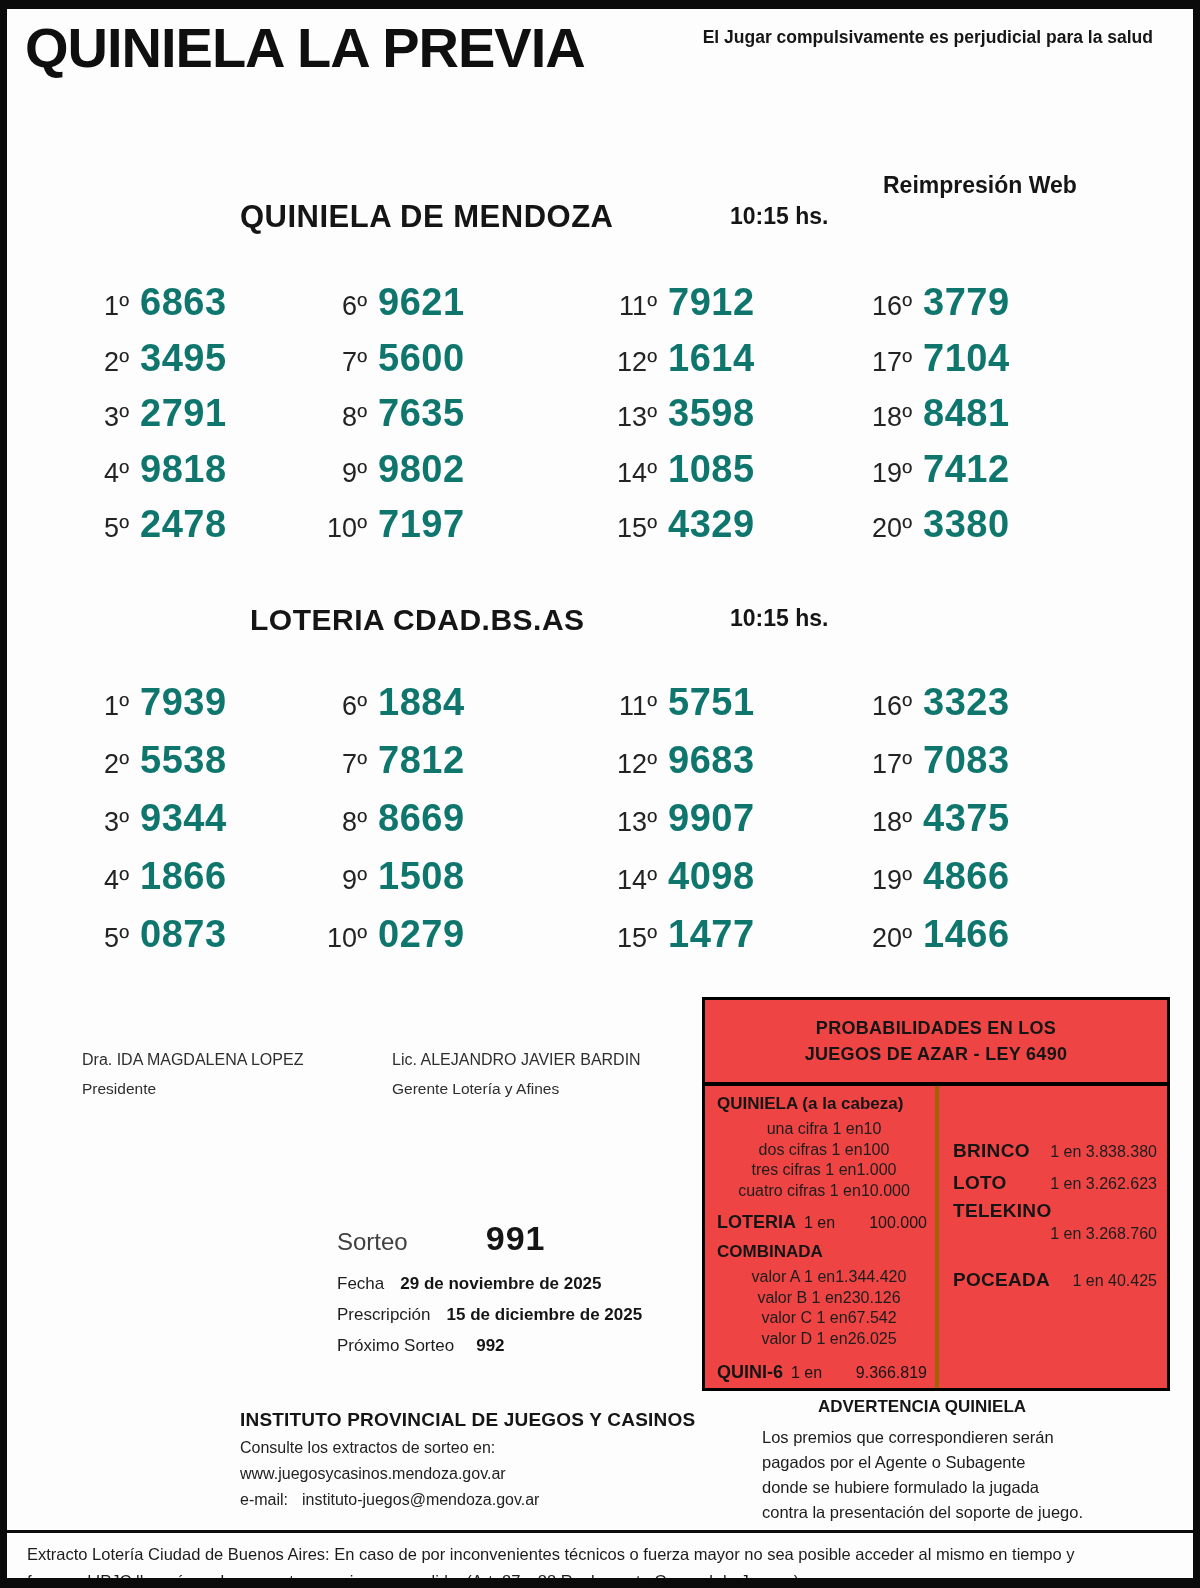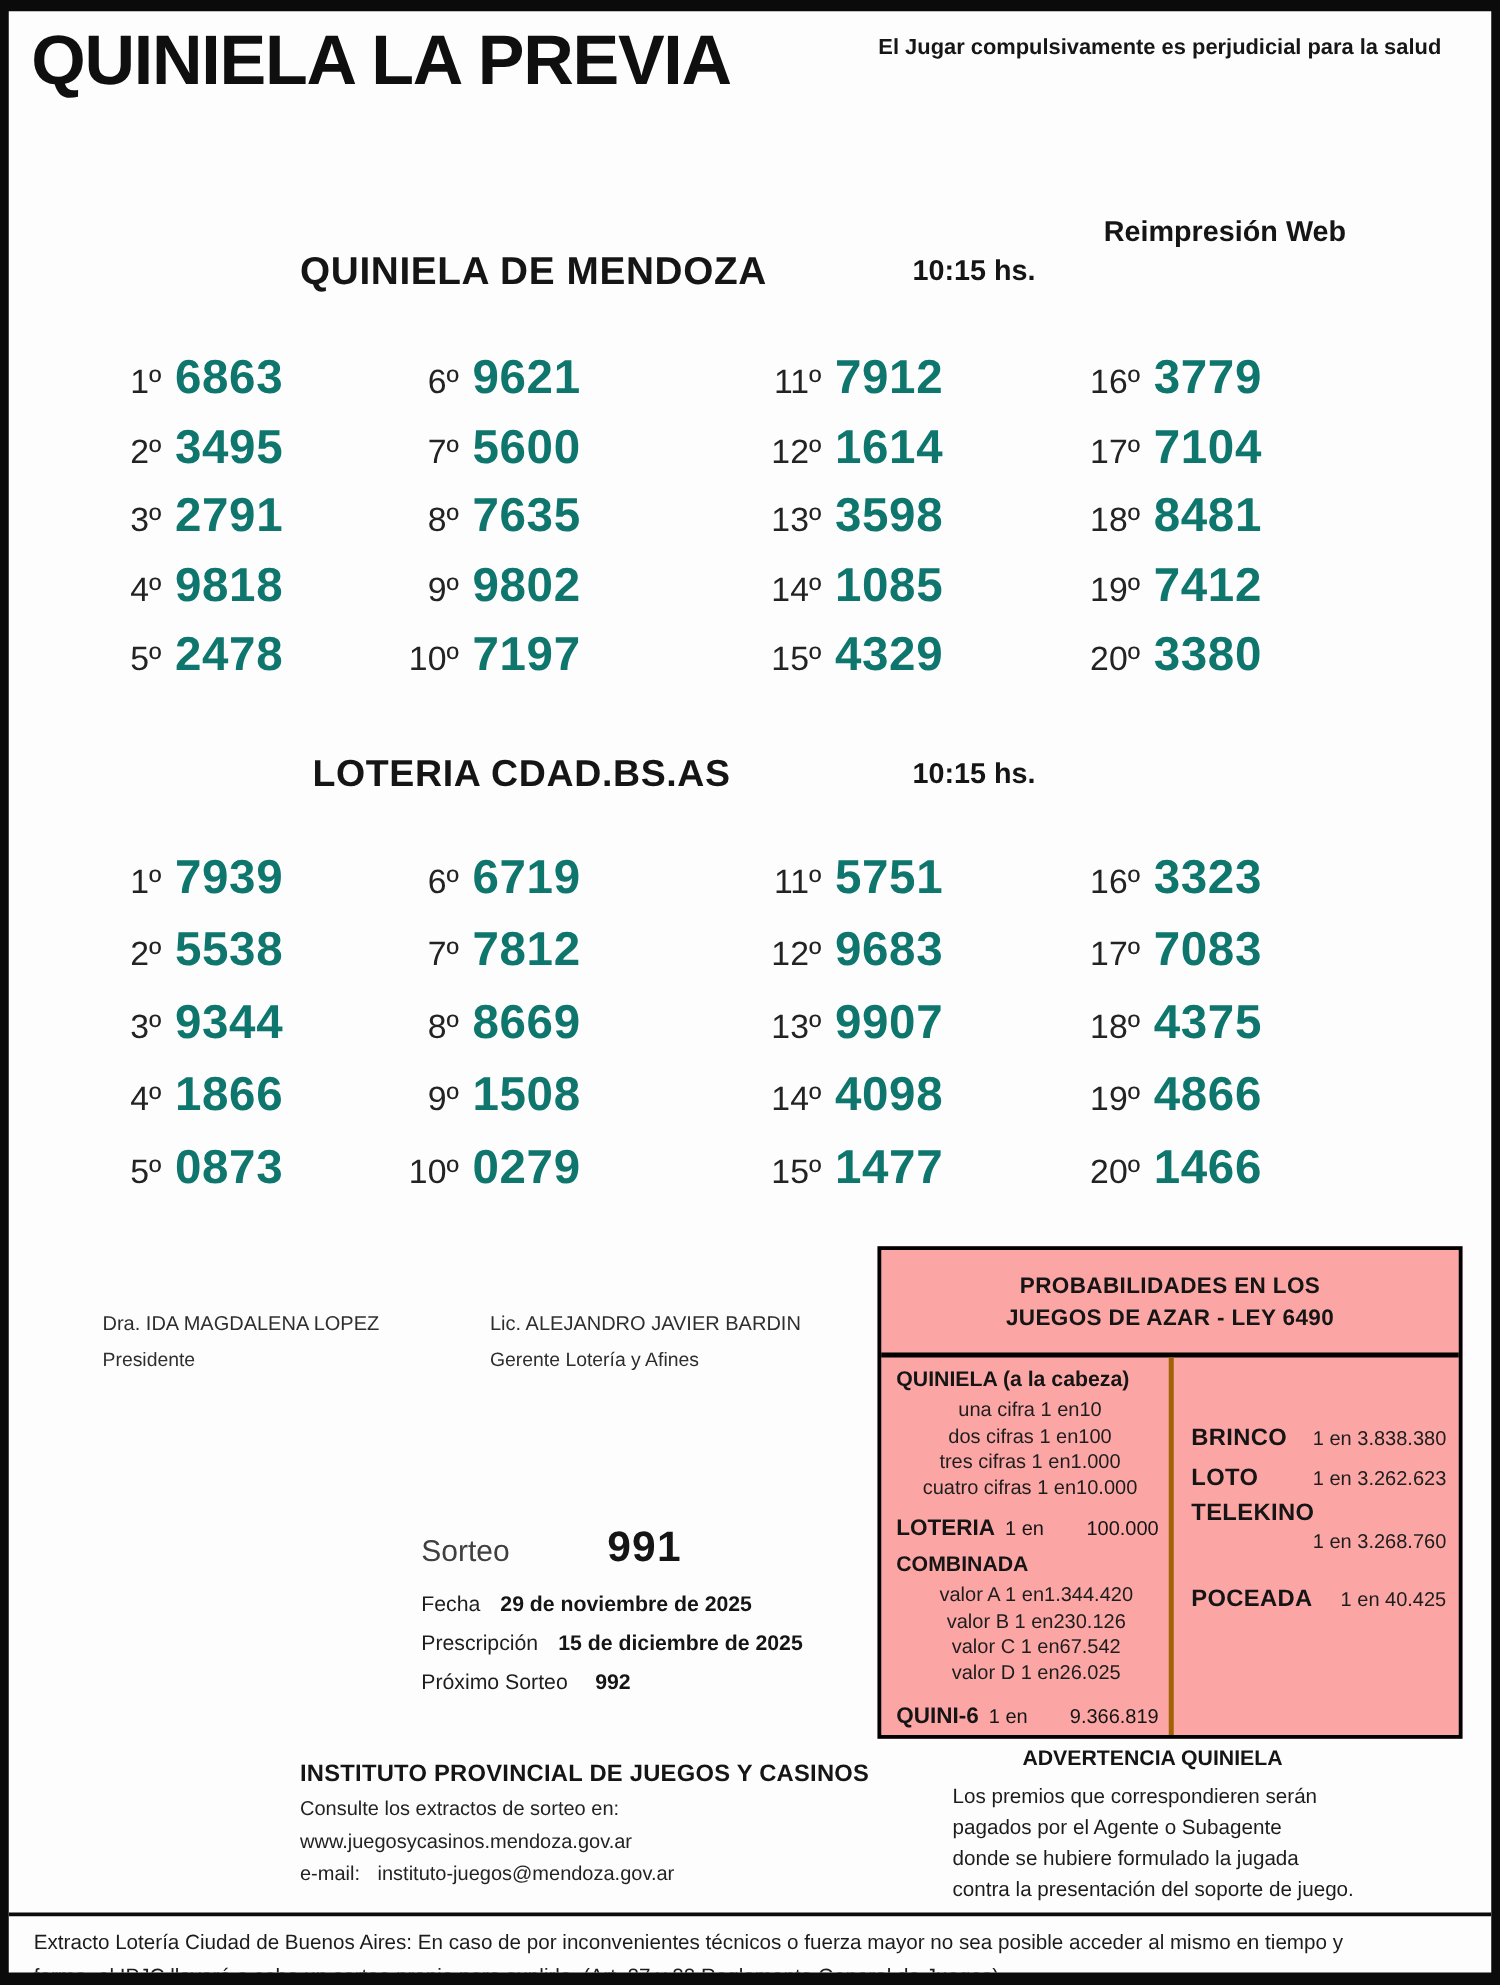--- a/index.html
+++ b/index.html
@@ -39,21 +39,21 @@
   .result-cell .num{
     font-size:38px;font-weight:bold;color:#0f766e;letter-spacing:0.5px;
   }
   
   .official .o-name{font-size:16px;color:#2e2e2e;}
   .official .o-role{font-size:15.5px;color:#2e2e2e;margin-top:11px;}
   
   .prob-box{
     left:695px;top:988px;width:468px;height:394px;
     border:3px solid #000;box-sizing:border-box;
-    background:#fca5a5;
+    background:#ef4444;
   }
   .prob-title{
     height:82px;border-bottom:4px solid #000;
     display:flex;flex-direction:column;justify-content:center;align-items:center;
     font-size:18px;font-weight:bold;line-height:26px;letter-spacing:0.3px;
   }
   .prob-body{display:flex;height:calc(100% - 86px);}
   .prob-left{
     width:234px;box-sizing:border-box;border-right:4px solid #a16207;
     padding:8px 8px 4px 12px;
@@ -237,21 +237,21 @@
         <span class="num">1866</span>
       </div>
 
       <div class="result-cell">
         <span class="pos">5º</span>
         <span class="num">0873</span>
       </div>
 
       <div class="result-cell">
         <span class="pos">6º</span>
-        <span class="num">6719</span>
+        <span class="num">1884</span>
       </div>
 
       <div class="result-cell">
         <span class="pos">7º</span>
         <span class="num">7812</span>
       </div>
 
       <div class="result-cell">
         <span class="pos">8º</span>
         <span class="num">8669</span>

